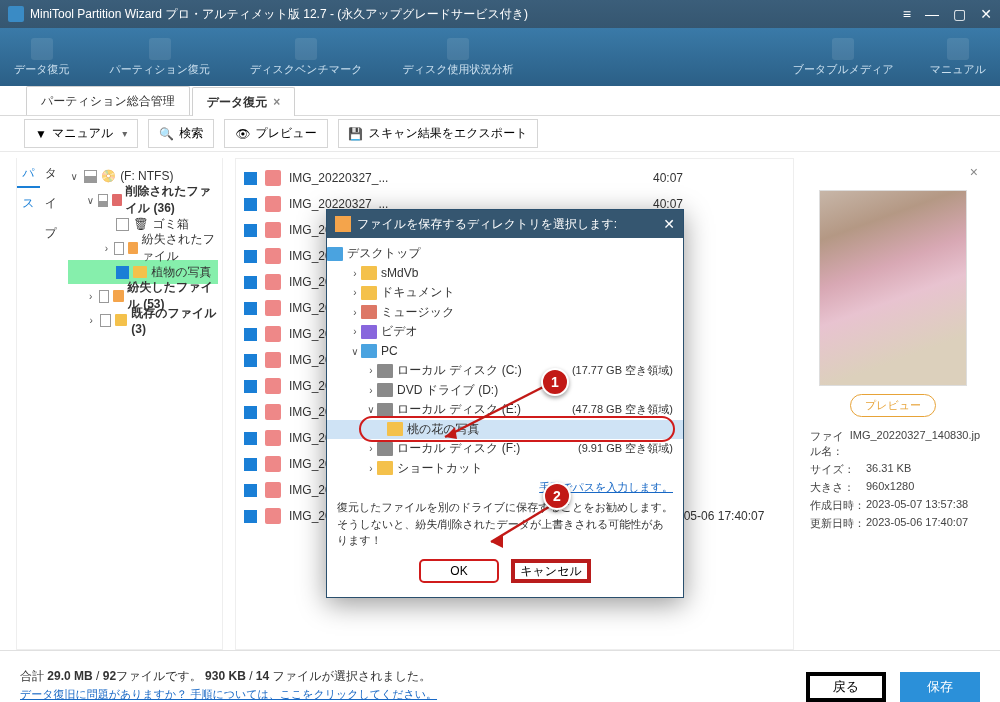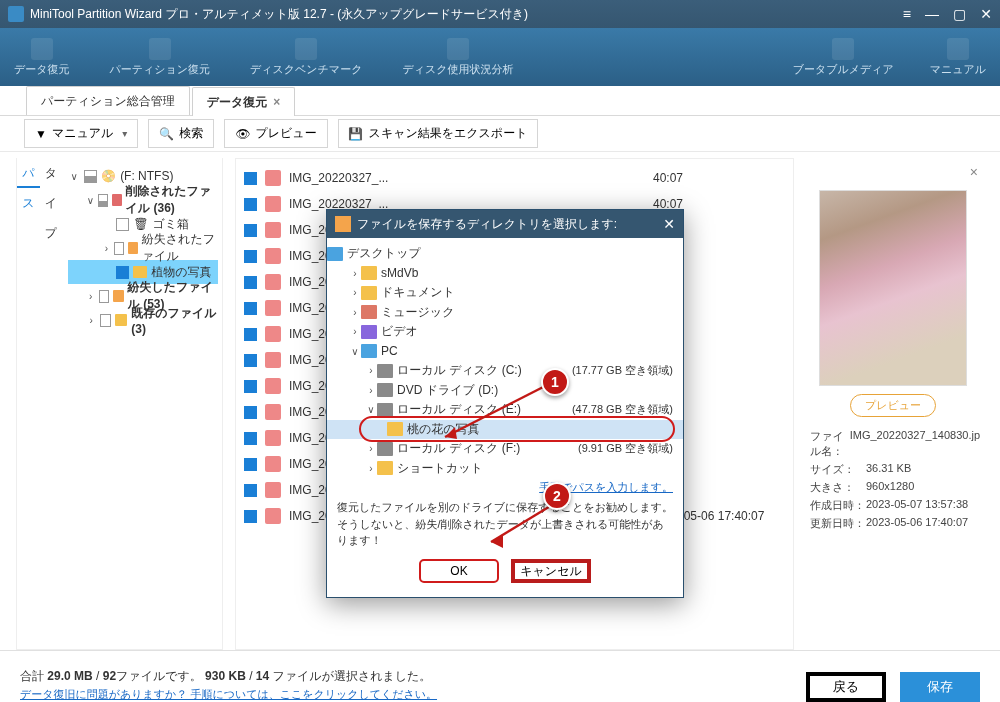--- a/index.html
+++ b/index.html
@@ -21,21 +21,21 @@
 .toolbar { height: 36px; display: flex; align-items: center; gap: 10px; padding: 0 24px; border-bottom: 1px solid #e9e9e9; }
 .tool-btn { padding: 5px 10px; border: 1px solid #d5d5d5; background: #fff; cursor: pointer; font-size: 12px; display:flex; align-items:center; gap:5px;}
 .caret-down::after { content:"▾"; font-size:10px; margin-left:4px; color:#666;}
 .main { flex: 1; display: flex; padding: 6px 16px 0 16px; gap: 12px; min-height:0; }
 .left-pane { width: 246px; border:1px solid #eee; border-top:none;background:#fff; display:flex; flex-direction:row;}
 .left-tabs { display: flex; height: 30px; }
 .left-tab { flex: 1; text-align: center; line-height: 30px; font-size: 12px; border-bottom:2px solid transparent; cursor:pointer;}
 .left-tab.active { color:#1a7fd6; border-bottom-color:#1a7fd6; }
 .tree { padding: 6px 4px 8px 6px; font-size: 12px; }
 .tree-row { display: flex; align-items: center; height: 24px; gap: 4px; cursor:pointer;}
-.tree-row.selected { background: #7dd3fc; }
+.tree-row.selected { background: #86efac; }
 .tw { width:12px; text-align:center; color:#555; font-size:10px; user-select:none;}
 .chk { width:13px; height:13px; border:1px solid #999; background:#fff;}
 .chk.part { background: linear-gradient(#fff 50%, #999 50%);}
 .chk.on { background:#1a7fd6; border-color:#1a7fd6;}
 .fld { width:14px; height:12px; background:#f4c14b; border-radius:1px;}
 .fld.red { background:#e06a6a;}
 .fld.or { background:#f4a44b;}
 .center { flex: 1; position:relative; border:1px solid #eee; font-size:12px;}
 .files-list { padding: 6px 0; }
 .file-row { display:flex; align-items:center; height:26px; gap:8px; padding-left:8px;}

